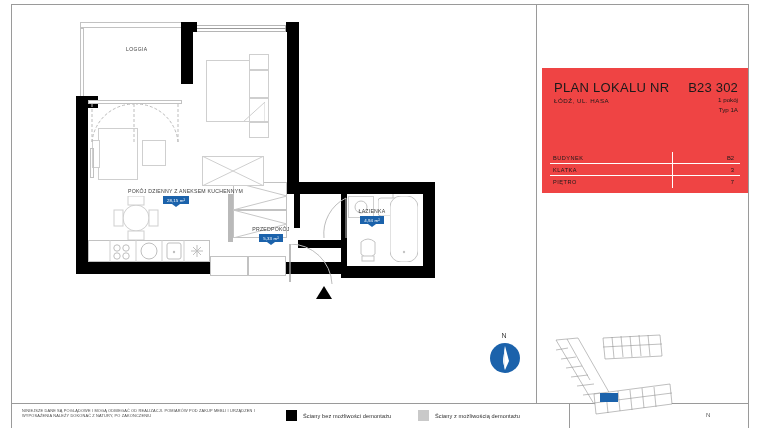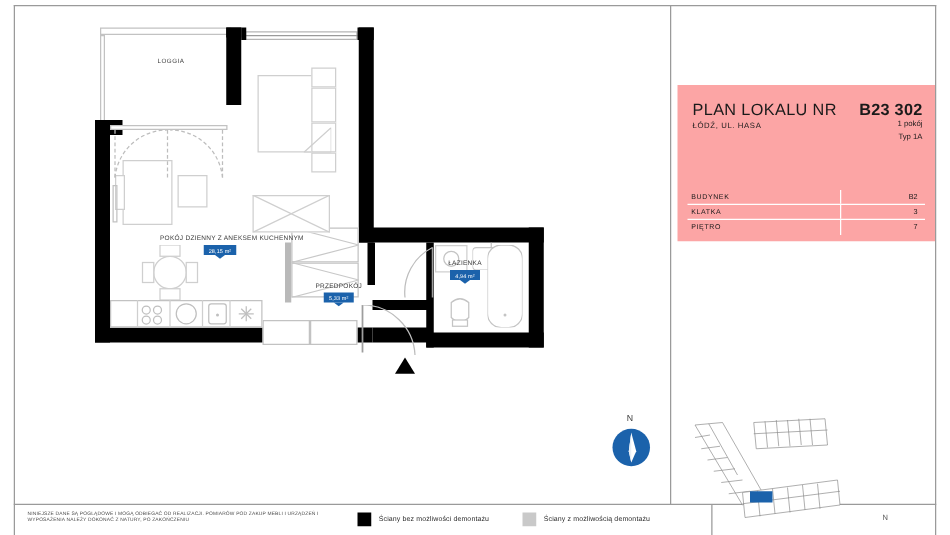--- a/index.html
+++ b/index.html
@@ -114,29 +114,29 @@
     position: absolute; left: 8px; top: 11px;
     width: 30px; height: 30px; border-radius: 50%;
     background: #1b62ab;
   }
 
   
   #info {
     position: absolute;
     left: 542px; top: 68px;
     width: 206px; height: 125px;
-    background: #fca5a5;
+    background: #ef4444;
     color: #1a1a1a;
   }
   #info .title-row {
     position: absolute; left: 12px; top: 12px; right: 10px;
     display: flex; justify-content: space-between; align-items: baseline;
   }
   #info .title { font-size: 13px; letter-spacing: .3px; }
-  #info .code  { font-size: 13px; font-weight: 700; letter-spacing: .2px; }
+  #info .code  { font-size: 13px; font-weight: 400; letter-spacing: .2px; }
   #info .addr  { position: absolute; left: 12px; top: 29px; font-size: 6.2px; letter-spacing: .5px; }
   #info .rooms { position: absolute; right: 10px; top: 28px; font-size: 6.2px; text-align: right; }
   #info .typ   { position: absolute; right: 10px; top: 38px; font-size: 6.2px; text-align: right; }
   #info .area-row {
     position: absolute; left: 12px; right: 10px; top: 59px;
     display: flex; justify-content: space-between; align-items: baseline;
   }
   #info .area-lbl { font-size: 6.6px; letter-spacing: .45px; }
   #info .area-val { font-size: 7.4px; letter-spacing: .2px; }
 

